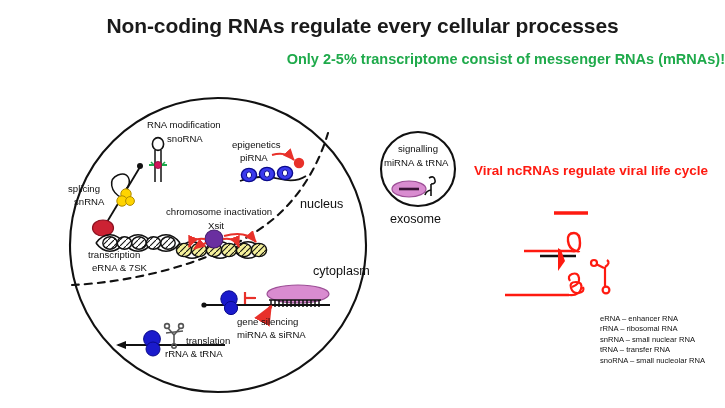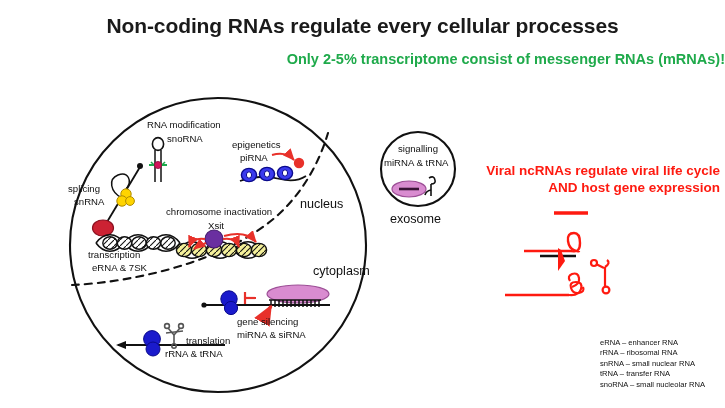--- a/index.html
+++ b/index.html
@@ -12,47 +12,46 @@
 
   .title{
     position:absolute;left:0;top:14px;width:725px;text-align:center;
     font-size:21px;font-weight:bold;color:#1a1a1a;letter-spacing:-0.1px;
   }
   .subtitle{
     position:absolute;left:0;top:51px;width:725px;text-align:right;
     font-size:14.5px;font-weight:bold;color:#1faa4b;
   }
   .viral-text{
-    position:absolute;left:462px;top:162px;width:258px;text-align:right;
+    position:absolute;left:462px;top:162px;width:258px;text-align:center;
     font-size:13.5px;font-weight:bold;color:#fe1a10;line-height:17px;
   }
 
   .legend{
     position:absolute;left:600px;top:314px;width:125px;
-    font-size:7.6px;color:#101010;line-height:10.4px;margin-top:24px;
+    font-size:7.6px;color:#101010;line-height:10.4px;
   }
   .legend div{white-space:nowrap;}
 
   svg.layer{position:absolute;left:0;top:0;width:725px;height:408px;}
 
   .lbl{font-family:"Liberation Sans", sans-serif;fill:#101010;}
   .lbl-md{font-size:9.6px;}
   .lbl-lg{font-size:12.6px;}
 </style>
 </head>
 <body>
 
 <div id="slide">
 
   <div class="title">Non-coding RNAs regulate every cellular processes</div>
   <div class="subtitle">Only 2-5% transcriptome consist of messenger RNAs (mRNAs)!</div>
 
   <div class="viral-text">
     <span>Viral ncRNAs regulate viral life cycle</span><br>
-    <span>AND host gene expression</span>
   </div>
 
   <svg class="layer" viewBox="0 0 725 408">
     <defs>
       <marker id="ah-red" markerWidth="7" markerHeight="7" refX="5.5" refY="2.6" orient="auto">
         <path d="M0,0 L6,2.6 L0,5.2 z" fill="#e8312a"></path>
       </marker>
       <marker id="ah-blk" markerWidth="8" markerHeight="8" refX="6.5" refY="3" orient="auto">
         <path d="M0,0 L7,3 L0,6 z" fill="#111"></path>
       </marker>

